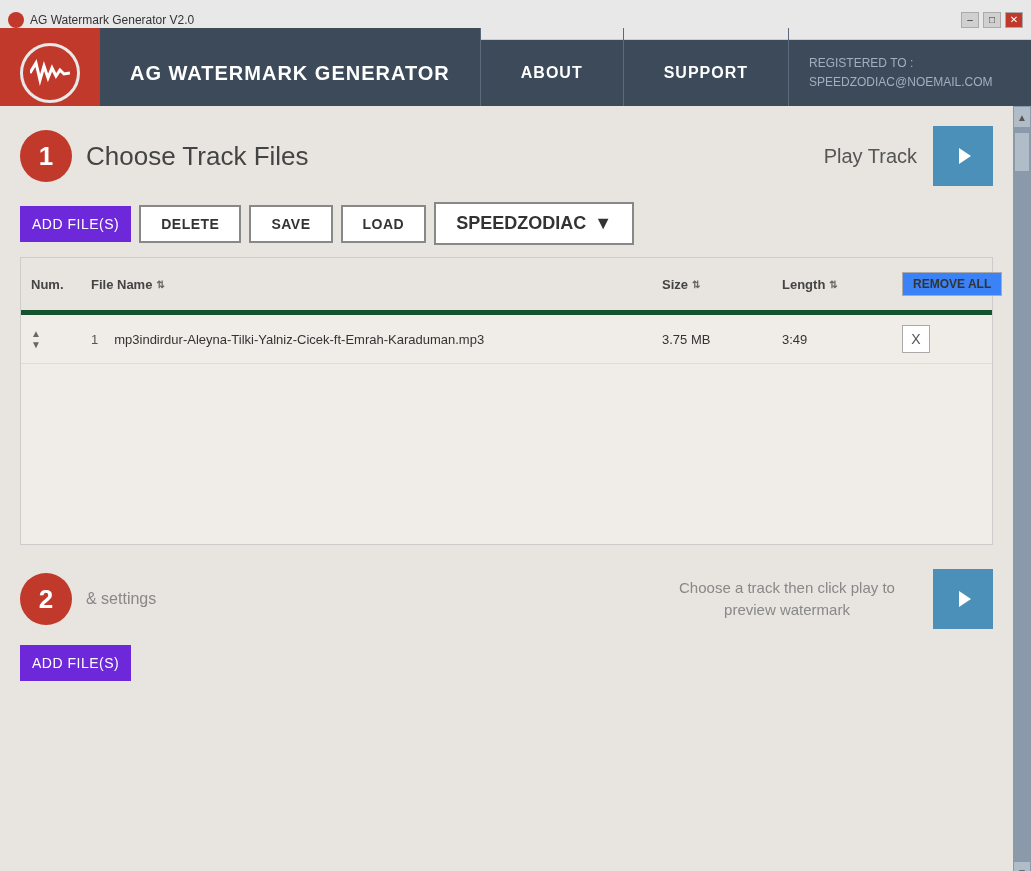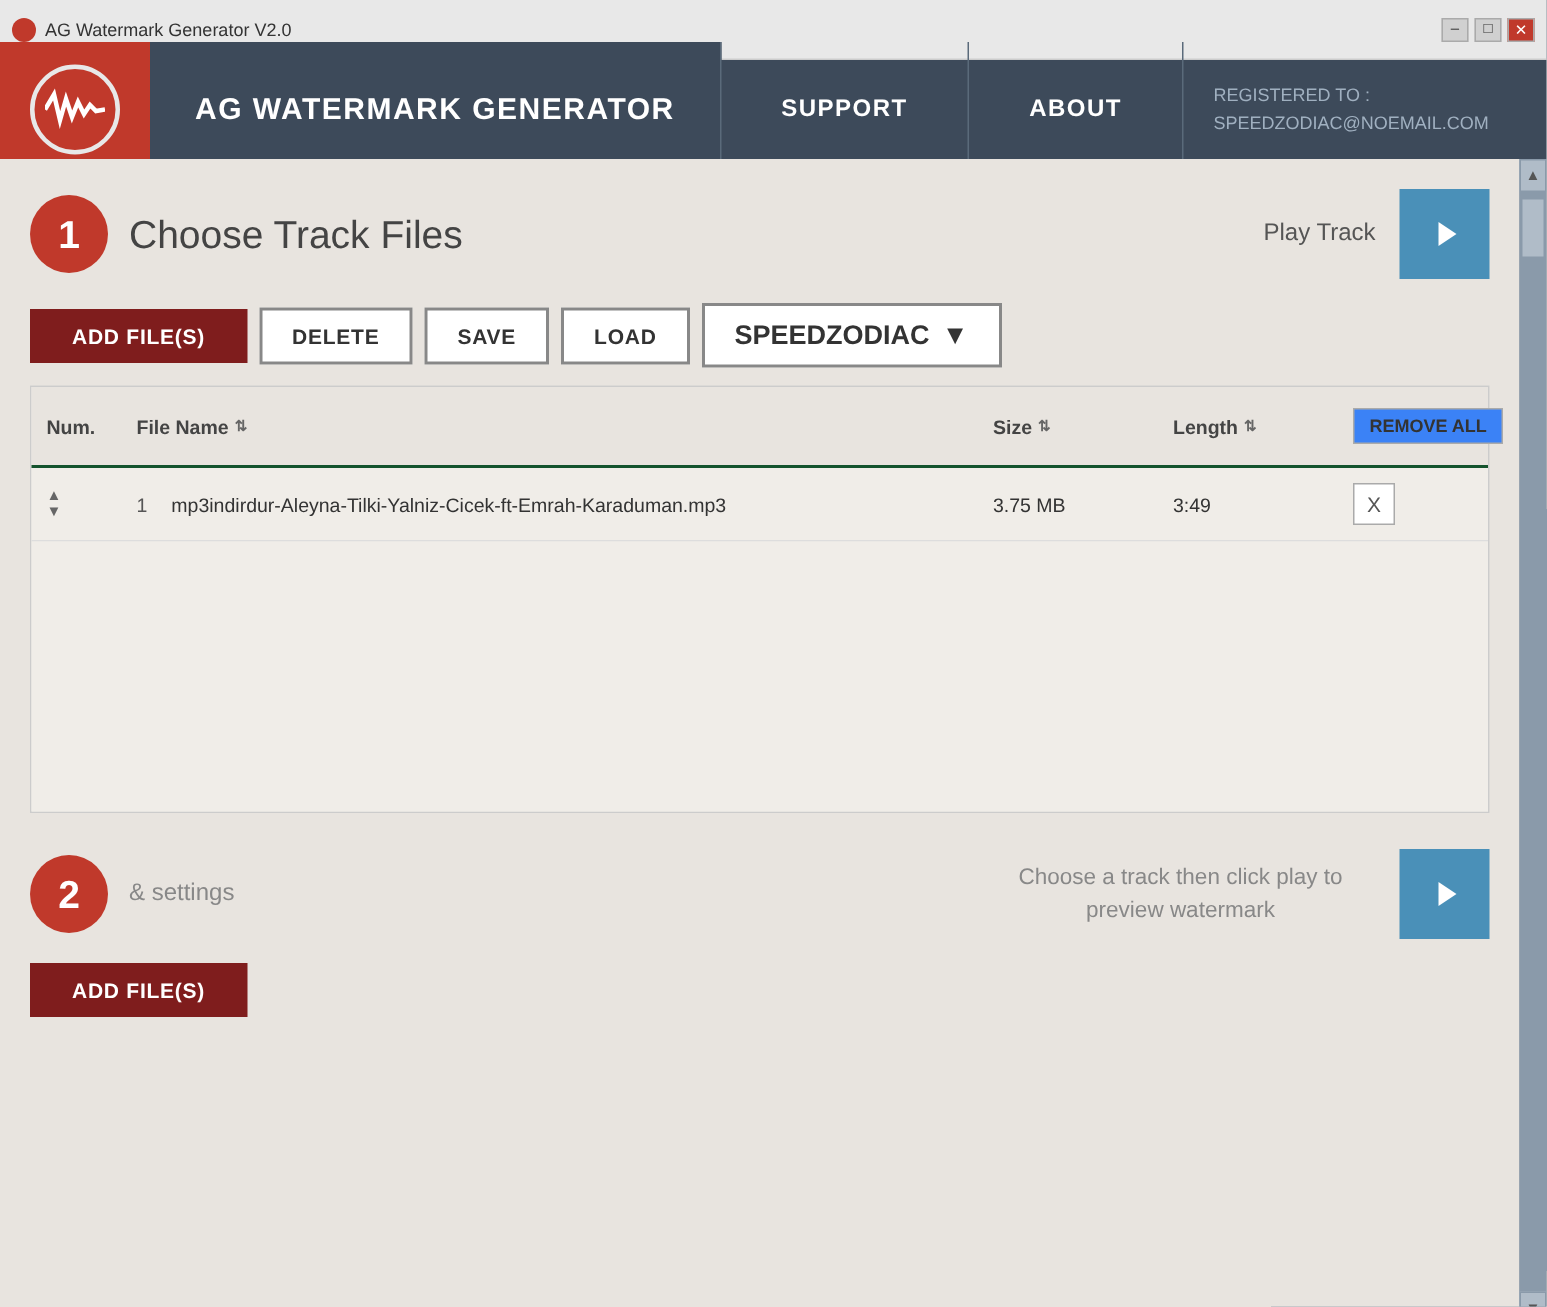--- a/index.html
+++ b/index.html
@@ -197,21 +197,21 @@
       font-size: 26px;
       color: #444;
       font-weight: normal;
     }
     .section-right {
       display: flex;
       align-items: center;
       gap: 16px;
     }
     .play-track-label {
-      font-size: 16px;
+      font-size: 20px;
       color: #555;
     }
     .play-btn {
       width: 60px;
       height: 60px;
       background: #4a90b8;
       border: none;
       display: flex;
       align-items: center;
       justify-content: center;
@@ -222,26 +222,26 @@
     }
 
     
     .toolbar {
       display: flex;
       gap: 8px;
       margin-bottom: 12px;
       align-items: center;
     }
     .btn-dark {
-      background: #7f1d1d;
+      background: #6d28d9;
       color: white;
       border: none;
-      padding: 10px 28px;
+      padding: 10px 12px;
       font-size: 14px;
-      font-weight: bold;
+      font-weight: normal;
       cursor: pointer;
       letter-spacing: 0.5px;
     }
     .btn-outline {
       background: white;
       color: #333;
       border: 2px solid #888;
       padding: 9px 20px;
       font-size: 14px;
       font-weight: bold;
@@ -263,21 +263,21 @@
       justify-content: space-between;
     }
     .file-table-wrapper {
       border: 1px solid #ccc;
       background: #f0ede8;
     }
     .table-header {
       display: grid;
       grid-template-columns: 60px 1fr 120px 120px 100px;
       background: #e8e4df;
-      border-bottom: 2px solid #14532d;
+      border-bottom: 5px solid #14532d;
       padding: 8px 0;
     }
     .th {
       padding: 6px 10px;
       font-size: 13px;
       font-weight: bold;
       color: #444;
       display: flex;
       align-items: center;
       gap: 4px;
@@ -385,24 +385,24 @@
         <svg width="40" height="30" viewBox="0 0 40 30">
           <polyline points="0,15 6,5 10,22 14,8 18,20 22,10 26,18 30,12 34,16 40,15" stroke="white" stroke-width="3" fill="none"></polyline>
         </svg>
       </div>
     </div>
     <div class="app-title-area">
       <span class="app-title">AG WATERMARK GENERATOR</span>
     </div>
     <div class="nav-items">
       <div class="nav-item">
-        <span>SUPPORT</span>
+        <span>ABOUT</span>
       </div>
       <div class="nav-item">
-        <span>ABOUT</span>
+        <span>SUPPORT</span>
       </div>
     </div>
     <div class="registered-area">
       <div>REGISTERED TO :</div>
       <div>SPEEDZODIAC@NOEMAIL.COM</div>
     </div>
   </div>
 
   <div class="content-wrapper">
     <div class="content">

